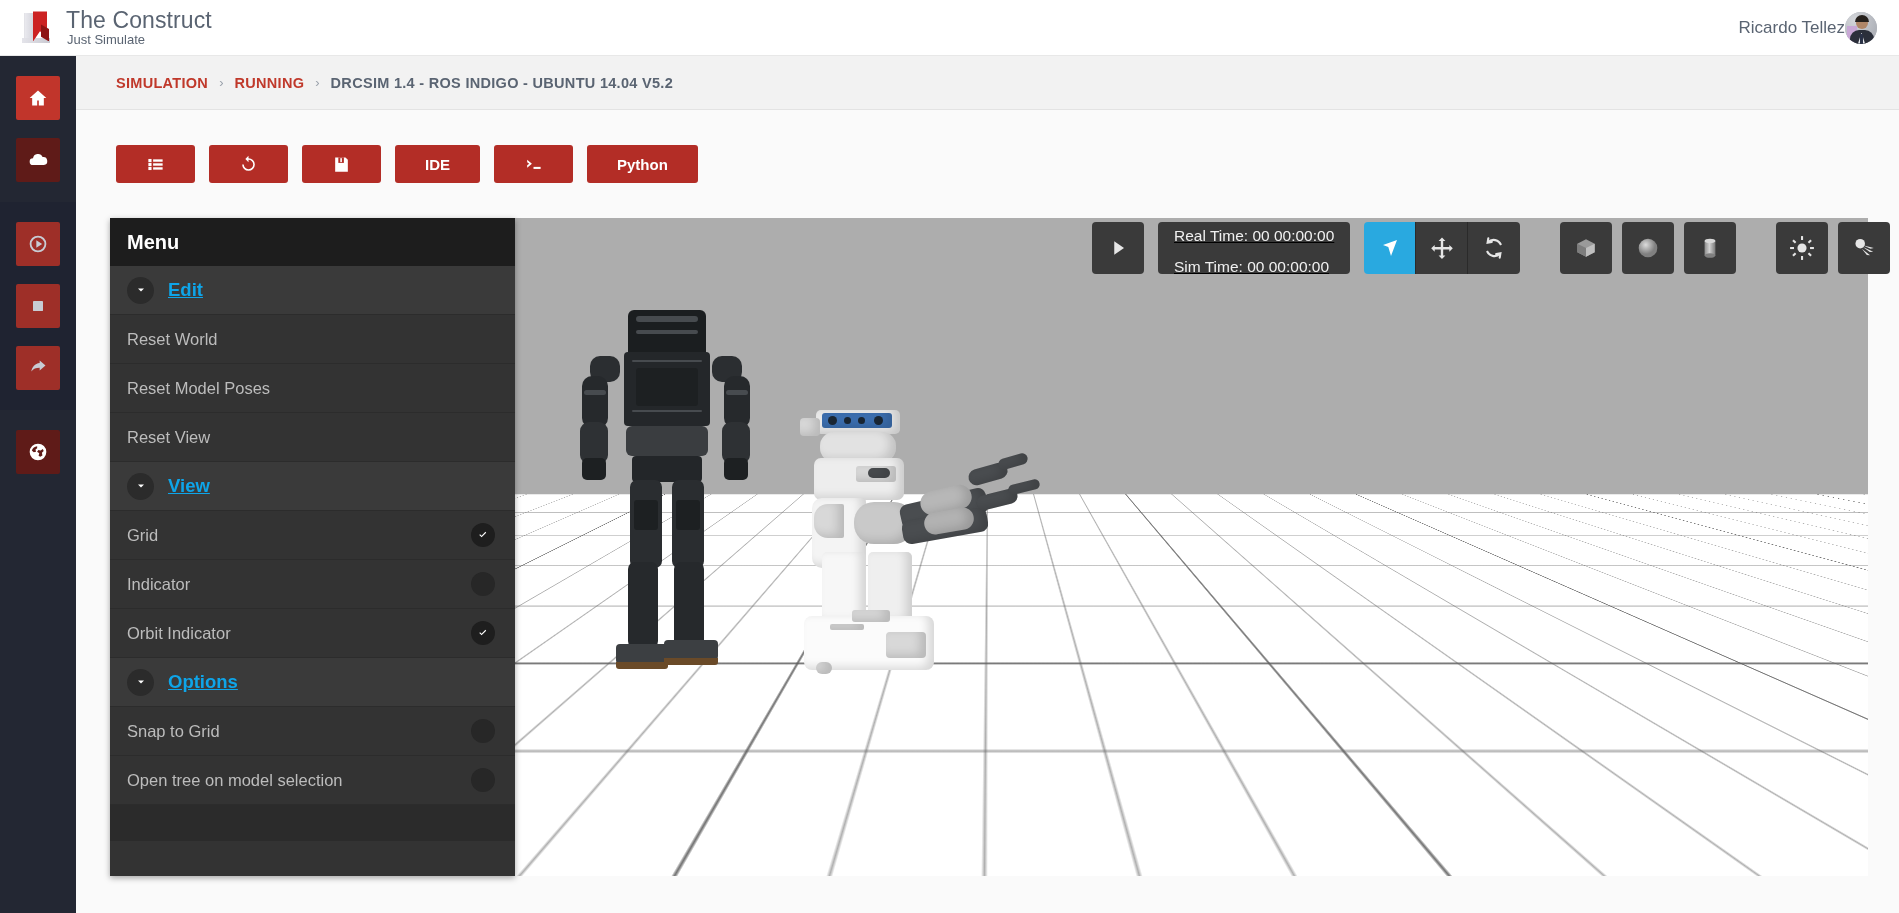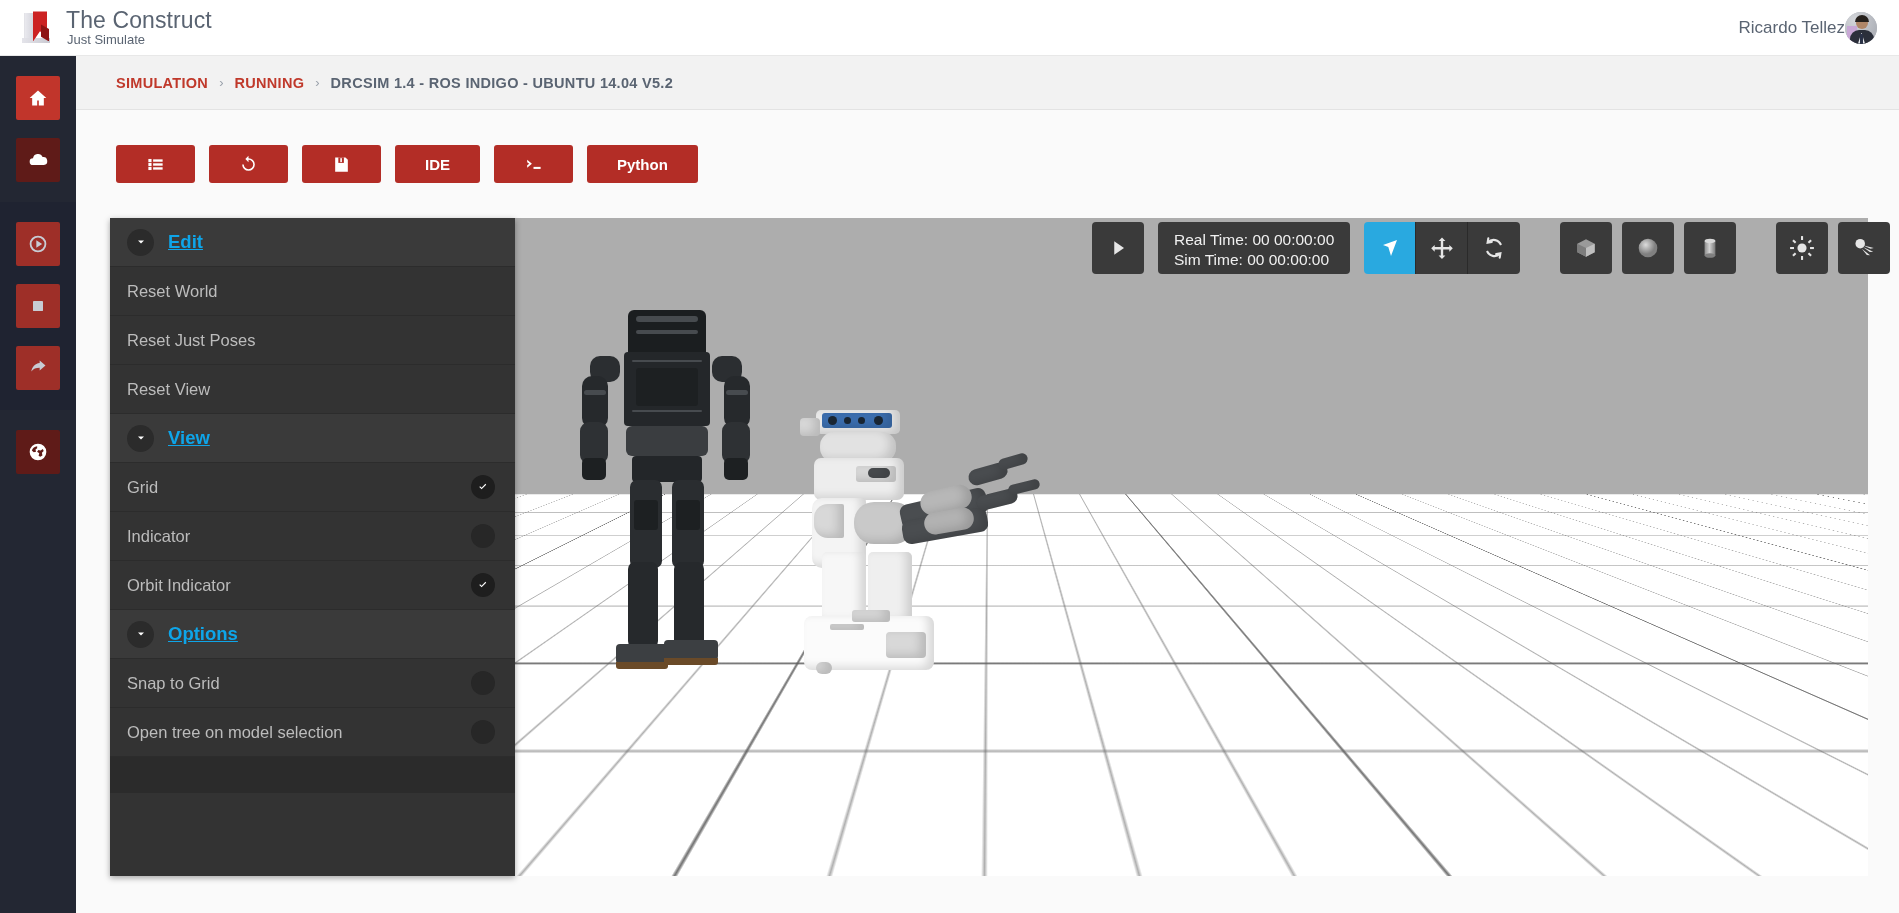--- a/index.html
+++ b/index.html
@@ -153,21 +153,21 @@
     display: flex; align-items: flex-start; gap: 14px;
   }
   .gz-play {
     width: 52px; height: 52px; background: #3a3a3a; border-radius: 4px;
     display: flex; align-items: center; justify-content: center; cursor: pointer;
   }
   .gz-play svg { width: 18px; height: 22px; fill: #e6e6e6; }
   .gz-time {
     height: 52px; background: #3a3a3a; border-radius: 4px;
     padding: 5px 16px; display: flex; flex-direction: column;
-    justify-content: flex-end; gap: 1px;
+    justify-content: flex-start; gap: 13px; text-decoration: underline;
   }
   .gz-time span { color: #f0f0f0; font-size: 15.5px; line-height: 1.18;
                   white-space: nowrap; }
   .gz-group { display: flex; height: 52px; border-radius: 4px; overflow: hidden; }
   .gz-btn {
     width: 52px; height: 52px; background: #3a3a3a;
     display: flex; align-items: center; justify-content: center; cursor: pointer;
     border-right: 1px solid #2a2a2a;
   }
   .gz-btn:last-child { border-right: none; }
@@ -507,34 +507,37 @@
       <svg viewBox="0 0 24 24" fill="#e6e6e6">
         <circle cx="8.5" cy="8" r="4.4"></circle>
         <path d="M11 9.5l10 2.4-3 .9zM11 11l9.5 4.4-3.1.2zM10 12.6l7.6 6.2-3-.4z"></path>
       </svg>
     </div>
 
   </div>
 </div>
 
 <div id="menupanel">
+  <div id="menuhdr">
+    <span>Menu</span>
+  </div>
 
   <div class="m-section">
     <span class="m-chev">
       <svg viewBox="0 0 24 24">
           <path d="M6 9l6 6 6-6z"></path>
         </svg>
     </span>
     <span class="lbl">Edit</span>
   </div>
   <div class="m-item">
     <span class="lbl">Reset World</span>
   </div>
   <div class="m-item">
-    <span class="lbl">Reset Just Poses</span>
+    <span class="lbl">Reset Model Poses</span>
   </div>
   <div class="m-item">
     <span class="lbl">Reset View</span>
   </div>
 
   <div class="m-section">
     <span class="m-chev">
       <svg viewBox="0 0 24 24">
           <path d="M6 9l6 6 6-6z"></path>
         </svg>

